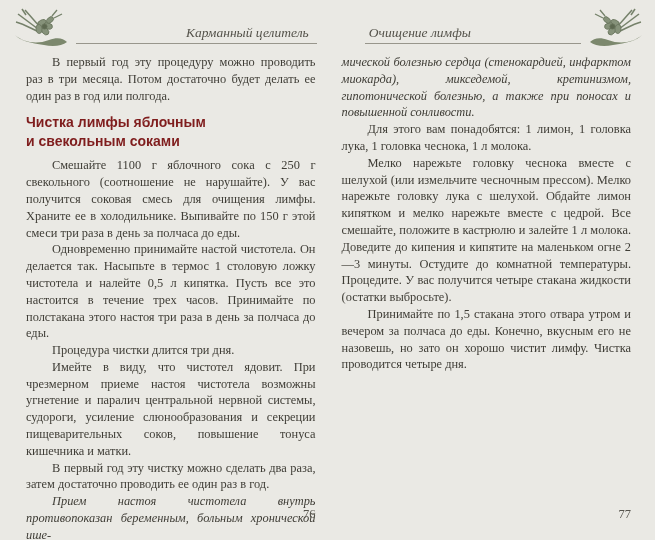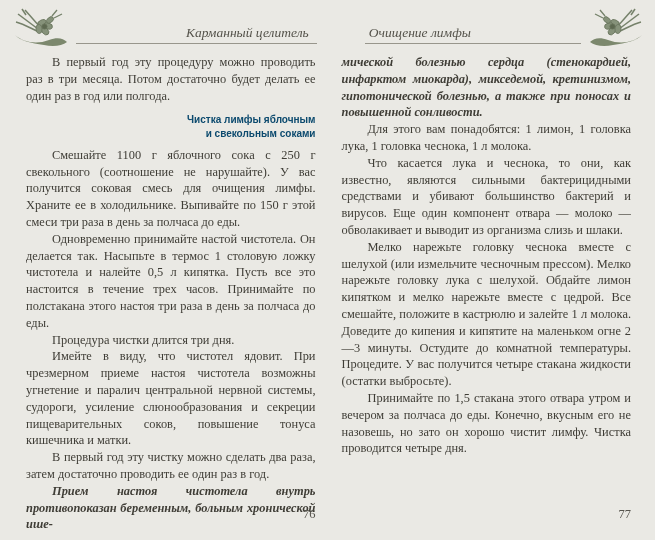--- a/index.html
+++ b/index.html
@@ -49,29 +49,29 @@
     box-sizing:border-box;
   }
   p.body {
     margin:0;
     font-size:12.4px;
     line-height:16.8px;
     text-align:justify;
     text-indent:26px;
   }
   p.noindent { text-indent:0; }
-  p.emph { font-weight:bold; font-style:italic; }
+  p.emph { font-weight:normal; font-style:italic; }
   h2.heading {
     margin:9px 0 7px 0;
-    text-align:right;
+    text-align:left;
     font-family:"Liberation Sans", sans-serif;
     font-weight:bold;
-    font-size:10px;
+    font-size:14px;
     line-height:1.32;
-    color:#0c4a6e;
+    color:#7f1d1d;
   }
   h2.heading span { display:block; }
   .folio {
     position:absolute;
     bottom:10px; left:0; right:0;
     text-align:right;
     font-size:12.5px;
     color:#55534c;
   }
 </style>
@@ -146,21 +146,20 @@
       <p class="body emph">Прием настоя чистотела внутрь противопоказан беременным, больным хронической ише-</p>
 
       <div class="folio">76</div>
     </div>
 
     <div class="page">
       <p class="body emph noindent">мической болезнью сердца (стенокардией, инфарктом миокарда), микседемой, кретинизмом, гипотонической болезнью, а также при поносах и повышенной сонливости.</p>
 
 
       <p class="body">Для этого вам понадобятся: 1 лимон, 1 головка лука, 1 головка чеснока, 1 л молока.</p>
-      <p class="body">Что касается лука и чеснока, то они, как известно, являются сильными бактерицидными средствами и убивают большинство бактерий и вирусов. Еще один компонент отвара — молоко — обволакивает и выводит из организма слизь и шлаки.</p>
       <p class="body">Мелко нарежьте головку чеснока вместе с шелухой (или измельчите чесночным прессом). Мелко нарежьте головку лука с шелухой. Обдайте лимон кипятком и мелко нарежьте вместе с цедрой. Все смешайте, положите в кастрюлю и залейте 1 л молока. Доведите до кипения и кипятите на маленьком огне 2—3 минуты. Остудите до комнатной температуры. Процедите. У вас получится четыре стакана жидкости (остатки выбросьте).</p>
       <p class="body">Принимайте по 1,5 стакана этого отвара утром и вечером за полчаса до еды. Конечно, вкусным его не назовешь, но зато он хорошо чистит лимфу. Чистка проводится четыре дня.</p>
 
       <div class="folio">77</div>
     </div>
 
   </div>
 </div>
 
 </body></html>

